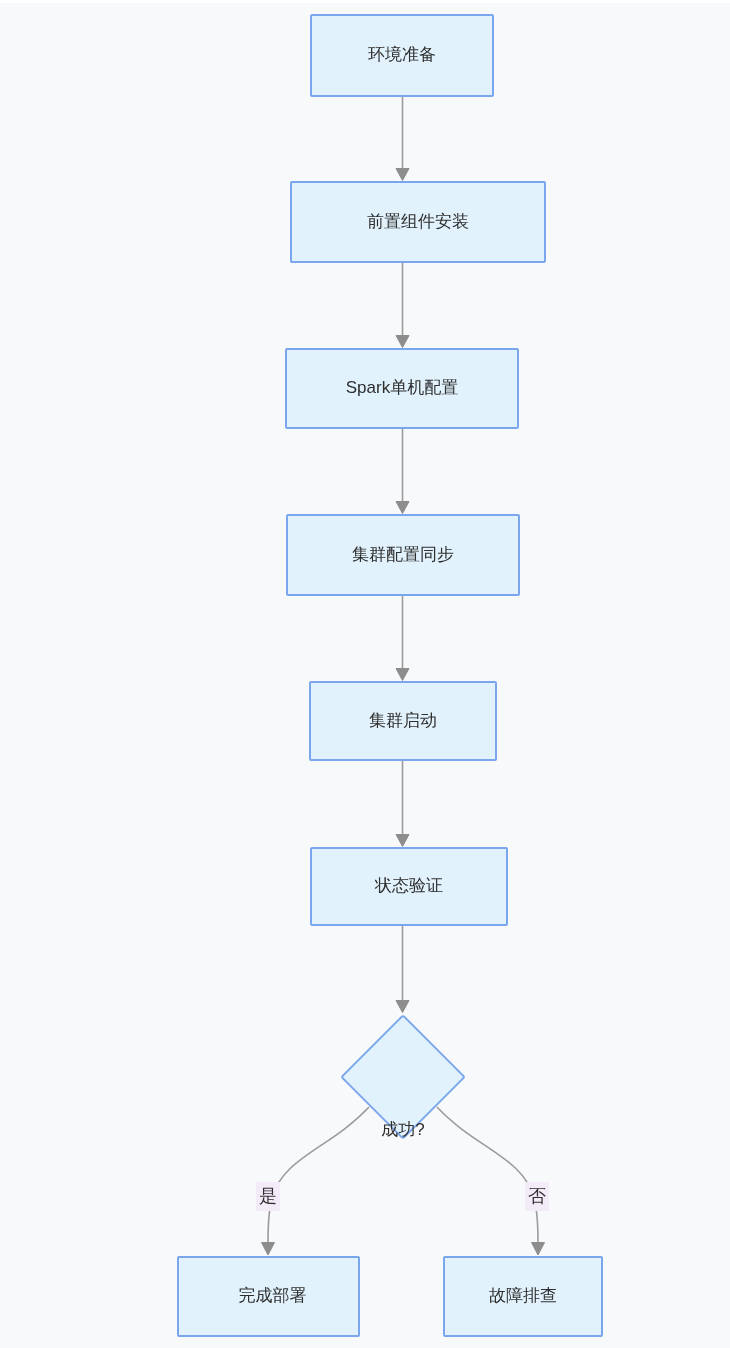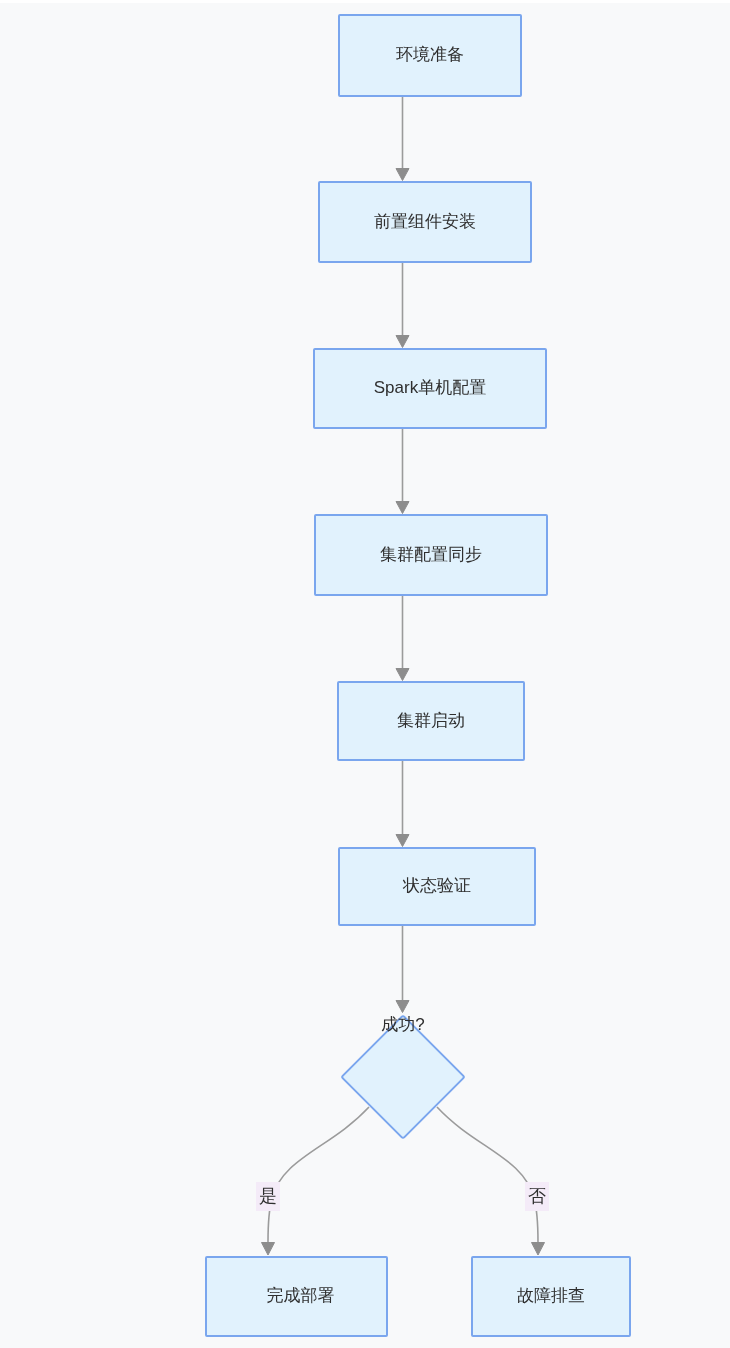--- a/index.html
+++ b/index.html
@@ -52,26 +52,25 @@
     display: flex;
     align-items: center;
     justify-content: center;
     background: var(--node-fill);
     border: 2px solid var(--node-border);
     border-radius: 2px;
     color: var(--text);
     font-size: 17px;
     line-height: 1.2;
     text-align: center;
-    margin-left: 28px;
   }
   .diamond-wrap {
     position: absolute;
     display: flex;
-    align-items: flex-start;
+    align-items: flex-end;
     justify-content: center;
   }
   .diamond-shape {
     position: absolute;
     left: 50%; top: 50%;
     width: 89px; height: 89px;
     transform: translate(-50%, -50%) rotate(45deg);
     background: var(--node-fill);
     border: 2px solid var(--node-border);
     border-radius: 3px;
@@ -123,21 +122,21 @@
     <polygon class="arrowhead" points="261.5,1242.5 274.5,1242.5 268,1255"></polygon>
 
     <path class="edge-line" d="M437 1107 C 475 1148, 523 1157, 534 1198 C 538 1213, 538 1228, 538 1242"></path>
     <polygon class="arrowhead" points="531.5,1242.5 544.5,1242.5 538,1255"></polygon>
   </svg>
 
   <div class="node" style="left:310px; top:14px; width:184px; height:83px;">
     <span>环境准备</span>
   </div>
 
-  <div class="node" style="left:290px; top:181px; width:214px; height:82px;">
+  <div class="node" style="left:290px; top:181px; width:256px; height:82px;">
     <span>前置组件安装</span>
   </div>
 
   <div class="node" style="left:285px; top:348px; width:234px; height:81px;">
     <span>Spark单机配置</span>
   </div>
 
   <div class="node" style="left:286px; top:514px; width:234px; height:82px;">
     <span>集群配置同步</span>
   </div>

